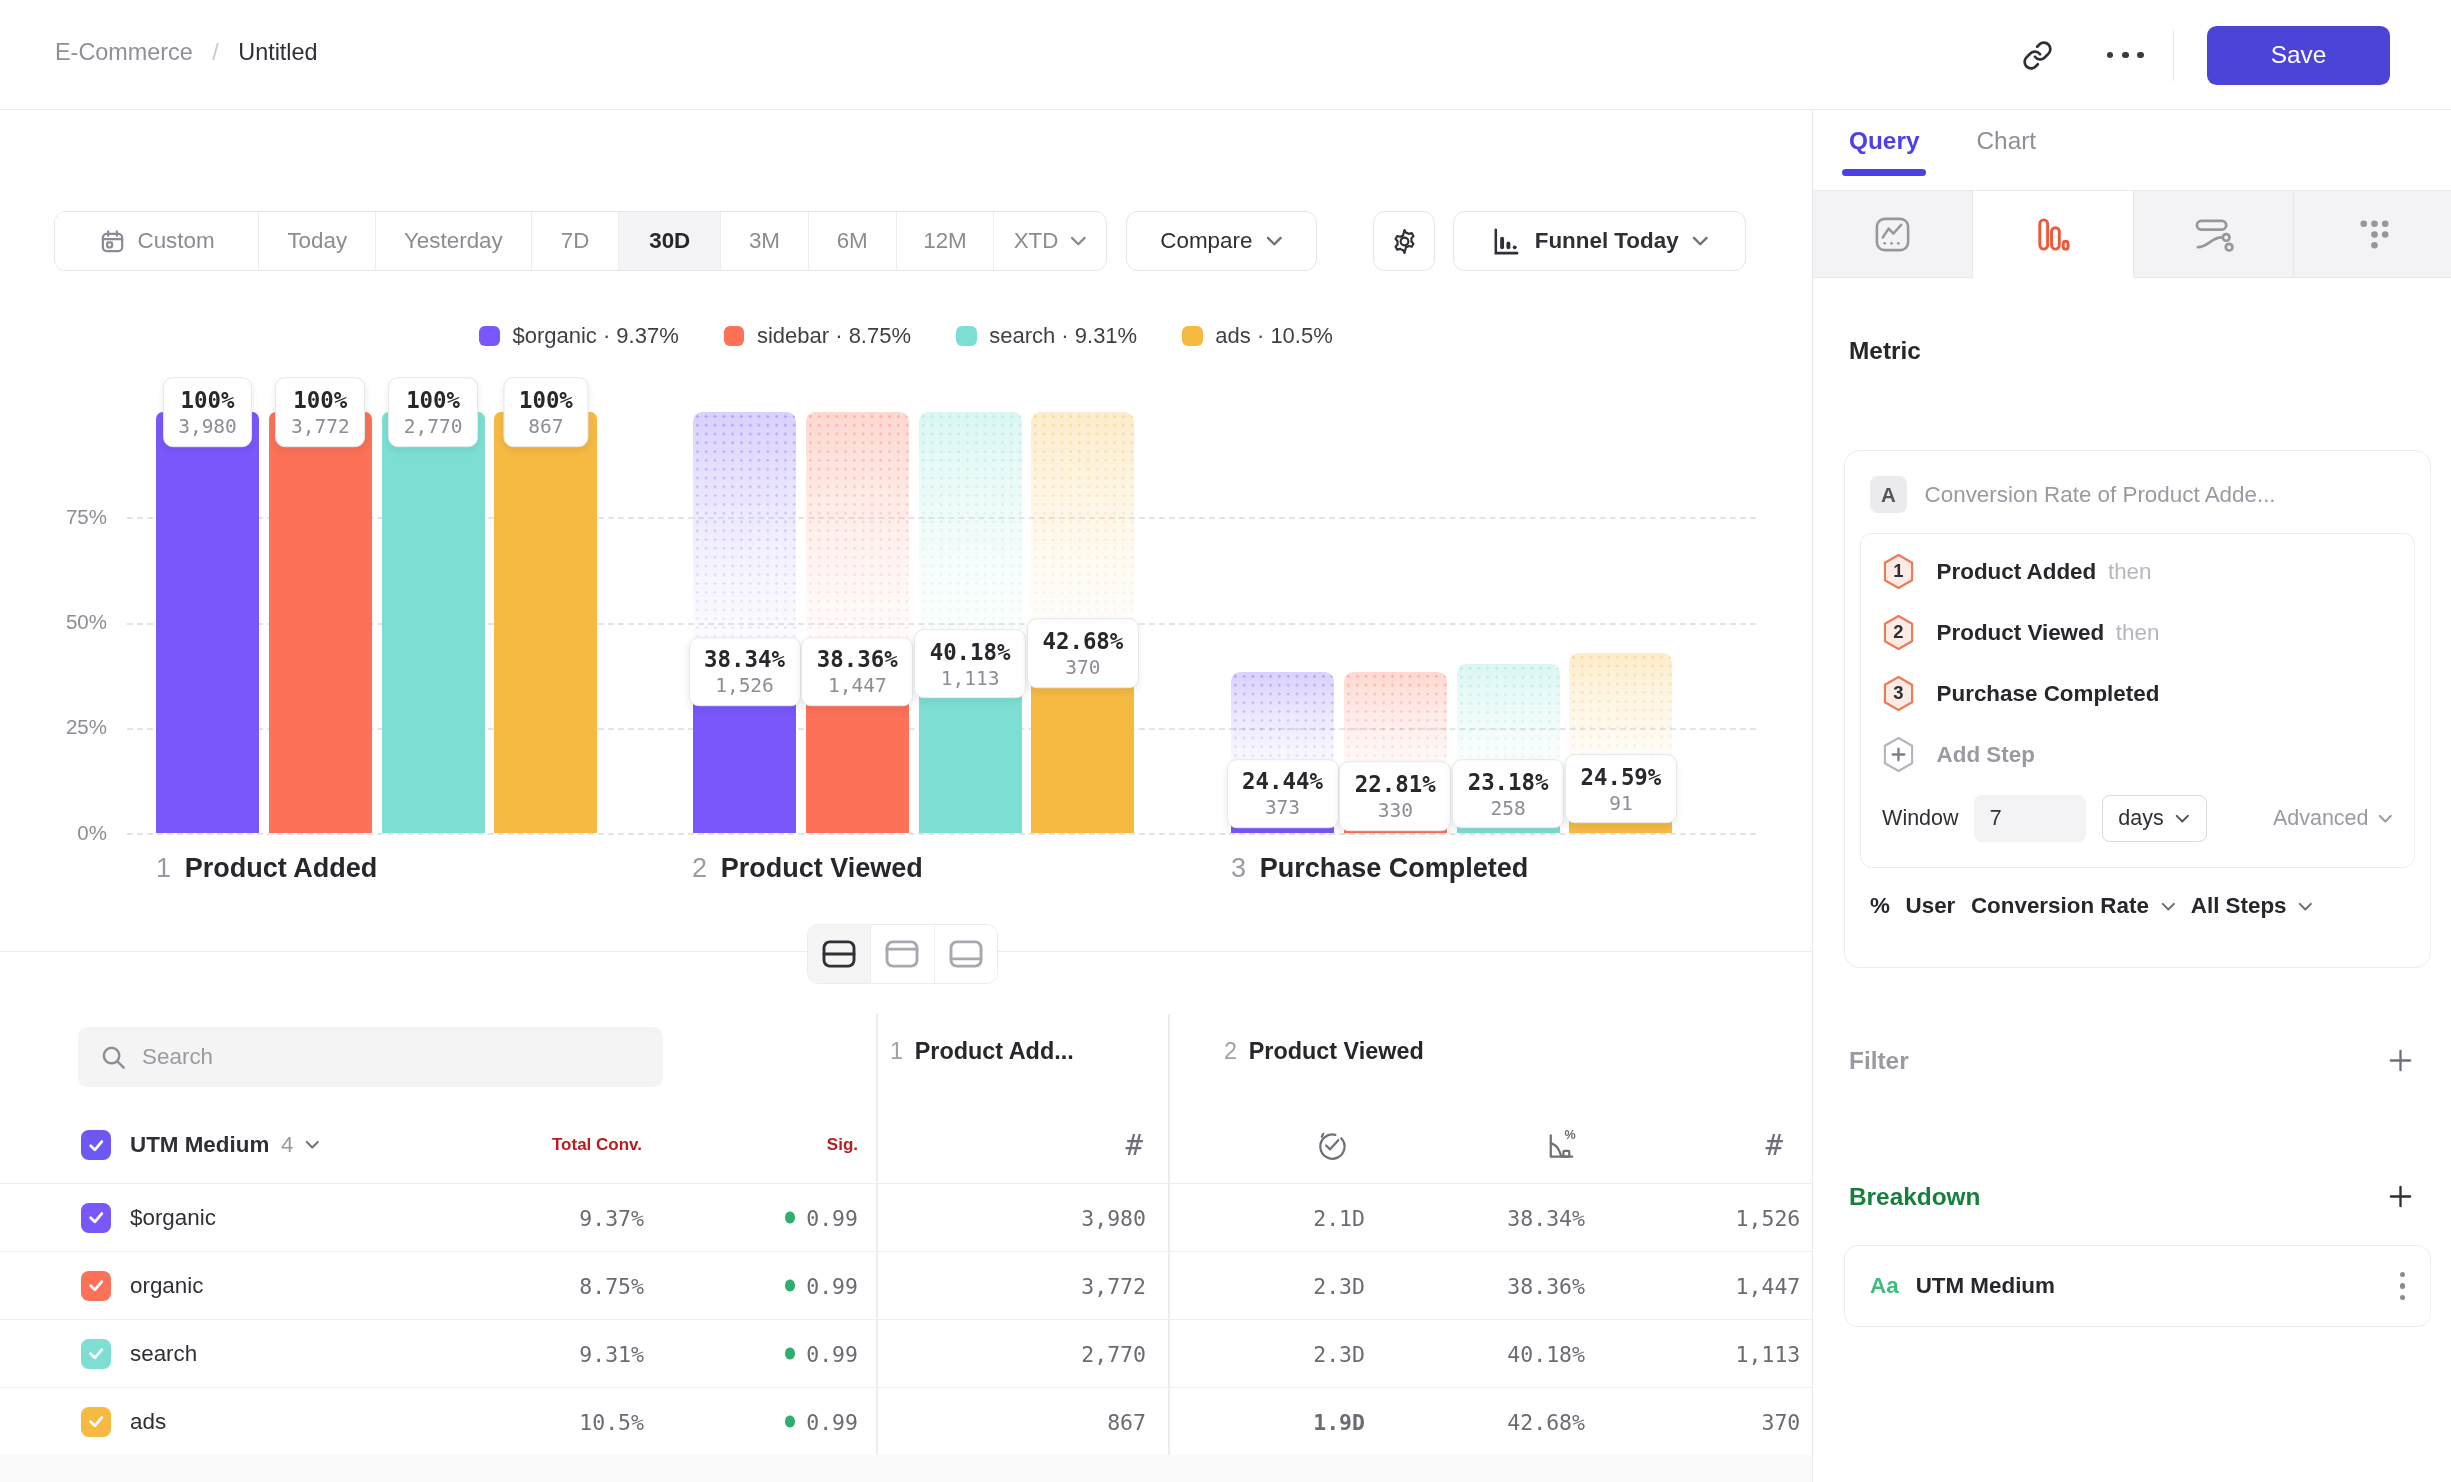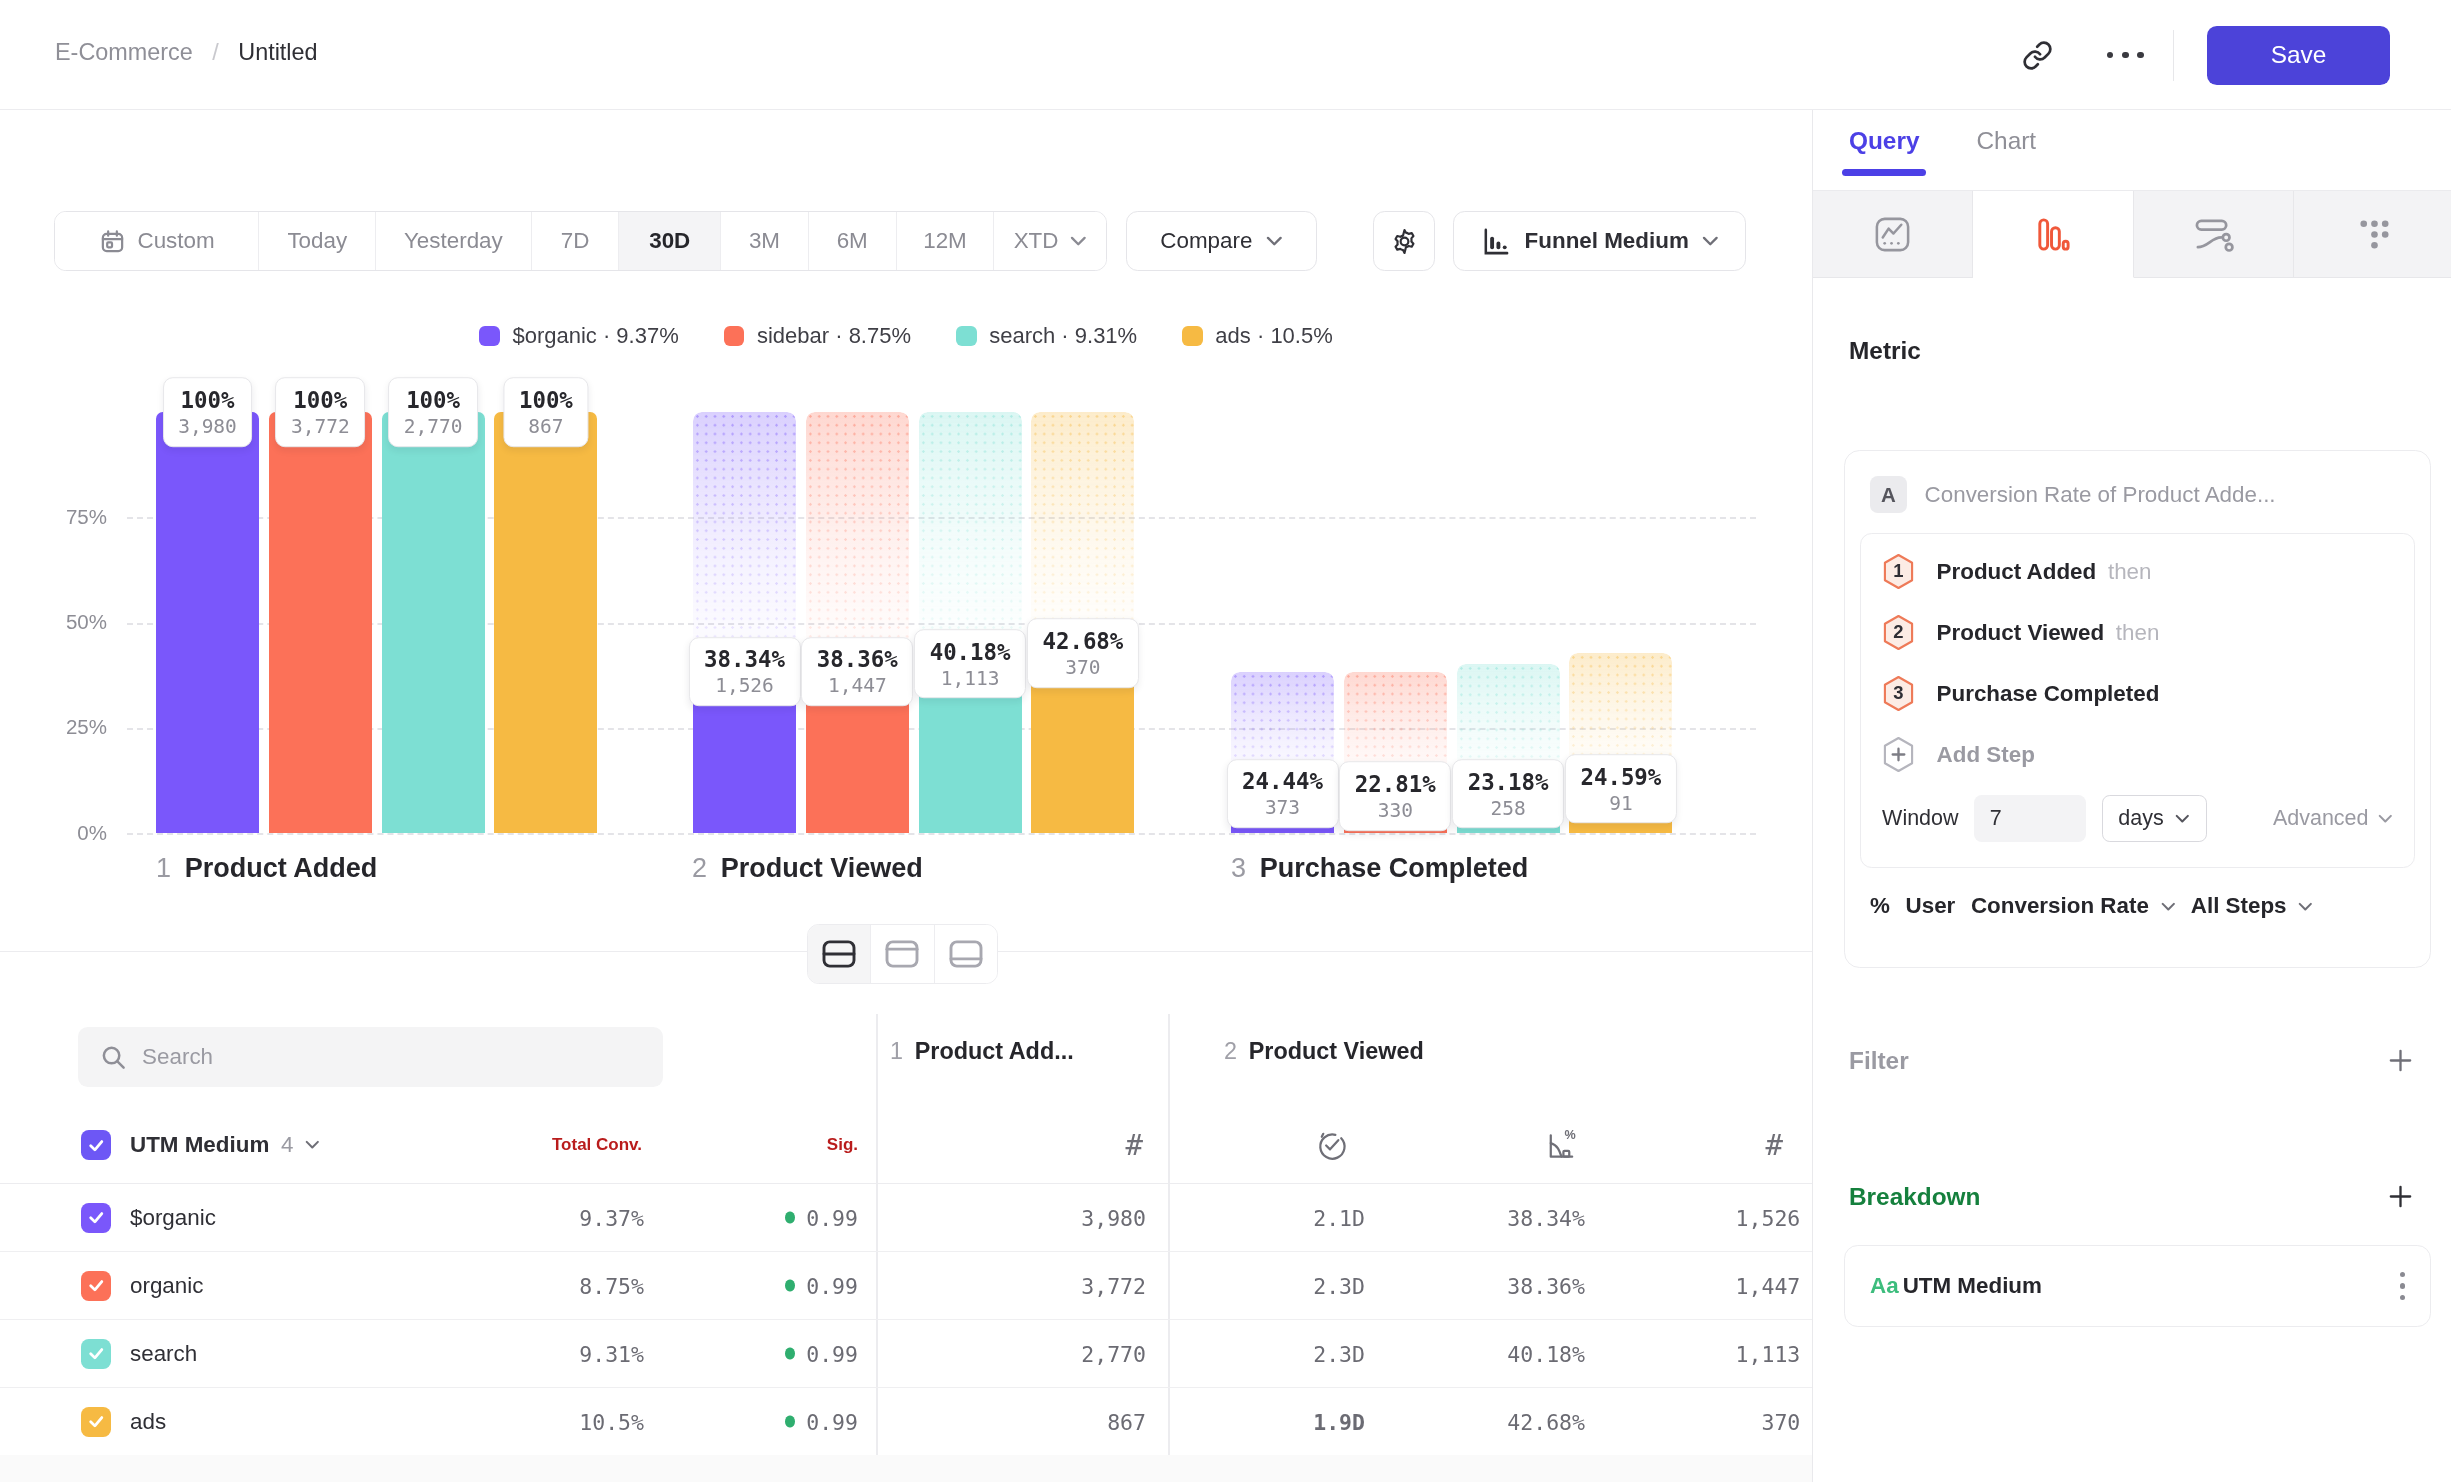--- a/index.html
+++ b/index.html
@@ -141,21 +141,21 @@
   .measure-row { display:flex; align-items:center; gap:15.6px; padding:25px 25px 0; font-size:22.4px;
     font-weight:600; color:#26262b; flex-wrap:nowrap; }
   .measure-row .chev { margin-left:-3.9px; }
   .breakdown-on-row { display:flex; align-items:center; gap:11.7px; padding:19.5px 25px 0; font-size:22.4px;
     font-weight:600; color:#26262b; cursor:pointer; }
   .section-row { position:absolute; left:36px; right:37px; display:flex; align-items:center;
     justify-content:space-between; }
   .section-row .sh { font-size:24.4px; font-weight:600; }
   .plus-btn { cursor:pointer; }
   .utm-card { position:absolute; left:31px; top:1135px; width:587px; height:82px; border:1.5px solid #ececef;
-    border-radius:13.7px; display:flex; align-items:center; gap:4px; padding:12px 25px; }
+    border-radius:13.7px; display:flex; align-items:center; gap:17px; padding:12px 25px; }
   .aa { color:#3dbd7d; font-size:22.4px; font-weight:600; }
   .utm-card .lbl { font-size:22.4px; font-weight:600; color:#26262b; }
   .kebab { margin-left:auto; display:flex; flex-direction:column; gap:5.9px; cursor:pointer; }
   .kebab i { width:5.4px; height:5.4px; border-radius:50%; background:#8a8a92; }
 </style>
 </head>
 <body>
 
 <div class="topbar">
   <div class="breadcrumb">
@@ -248,21 +248,21 @@
 
   <div class="toolbar-btn charttype-btn">
     <span>
       <svg width="31" height="31" viewBox="0 0 32 32" fill="none">
         <path d="M6 4 V28 H28" stroke="#2f2f35" stroke-width="2.6" stroke-linecap="round"></path>
         <rect x="10.5" y="11" width="4" height="13" rx="2" fill="#2f2f35"></rect>
         <rect x="17" y="16" width="4" height="8" rx="2" fill="#2f2f35"></rect>
         <rect x="23.5" y="20" width="4" height="4" rx="2" fill="#2f2f35"></rect>
       </svg>
     </span>
-    <span>Funnel Medium</span>
+    <span>Funnel Today</span>
     <span>
       <svg width="16.6" height="10.7" viewBox="0 0 17 11" fill="none" stroke="#6f6f77" stroke-width="2.4" stroke-linecap="round" stroke-linejoin="round">
           <path d="M2 2 L8.5 8.5 L15 2"></path>
         </svg>
     </span>
   </div>
 
   <div class="legend">
       <div class="legend-item">
         <span class="legend-swatch" style="background: rgb(122, 87, 251);"></span>

